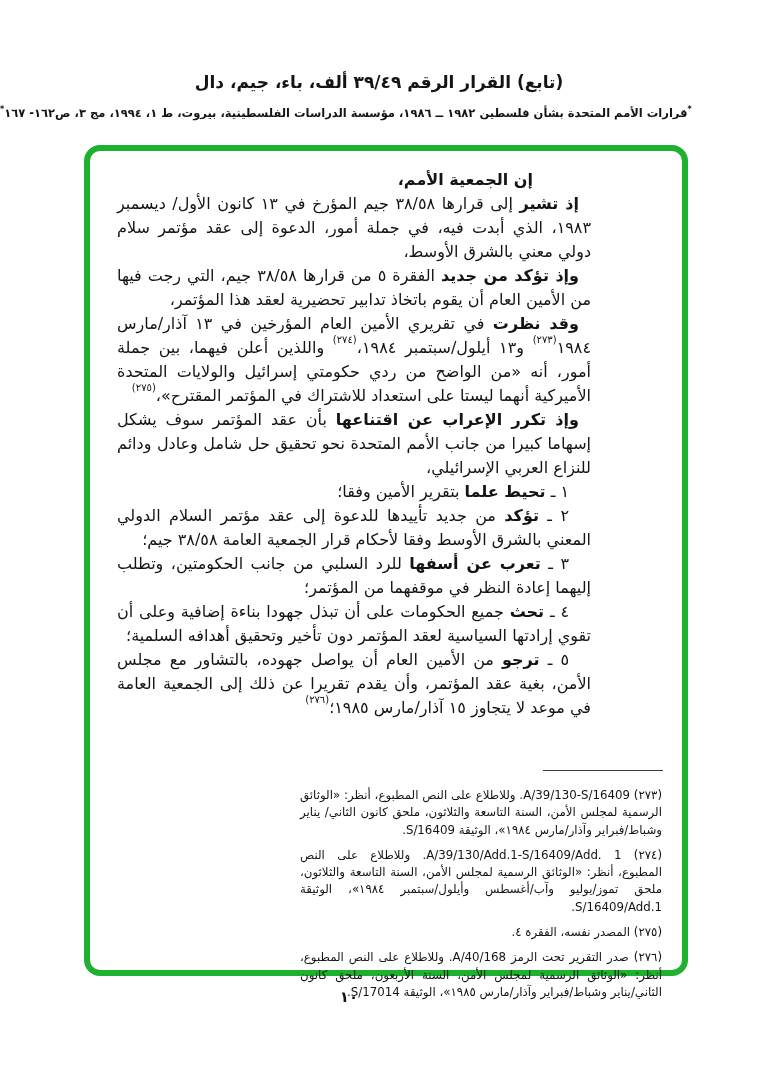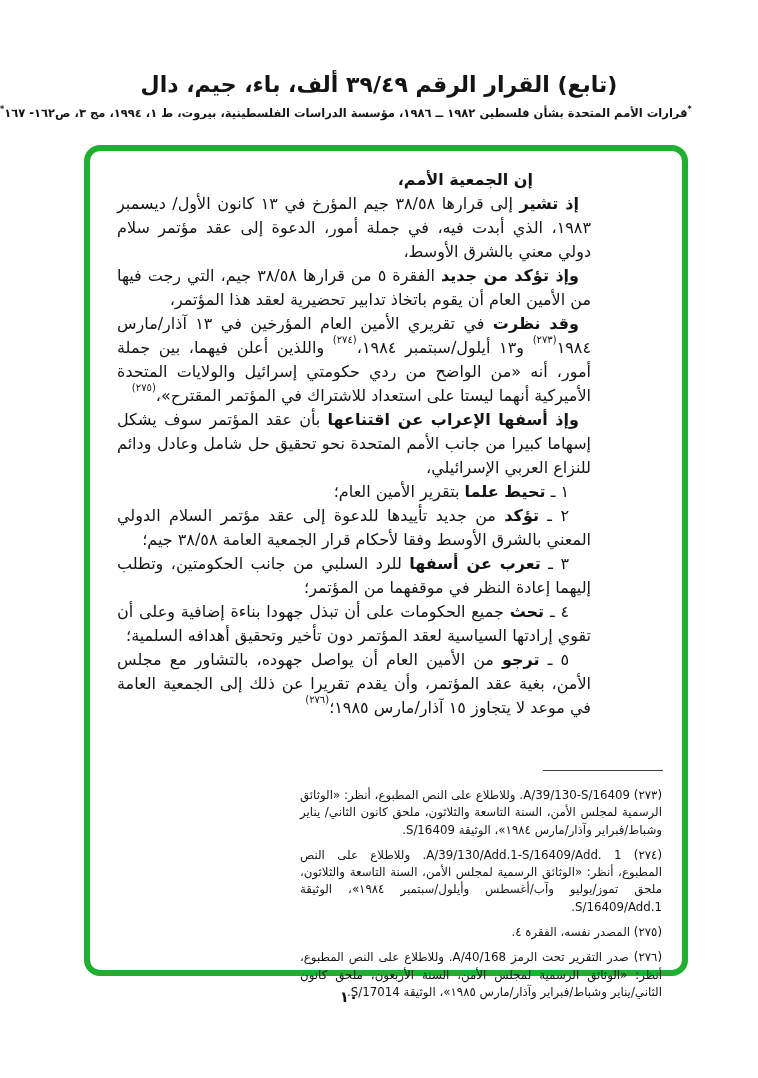--- a/index.html
+++ b/index.html
@@ -3,21 +3,21 @@
 <meta charset="utf-8">
 <style>
   html,body{margin:0;padding:0;}
   body{
     width:758px;height:1078px;position:relative;overflow:hidden;
     background:#ffffff;color:#141414;
     font-family:"DejaVu Sans", sans-serif;
   }
   .page-title{
     position:absolute;top:72px;left:0;right:0;
-    text-align:center;font-size:22px;font-weight:bold;
+    text-align:center;font-size:17px;font-weight:bold;
     direction:rtl;letter-spacing:0;
   }
   .source-line{
     position:absolute;top:106px;left:0;right:0;
     text-align:left;font-size:11.5px;font-weight:bold;direction:rtl;
     white-space:nowrap;
   }
   .source-line sup{font-size:8px;line-height:0;}
   .resolution-box{
     position:absolute;left:84px;top:145px;width:604px;height:831px;
@@ -59,22 +59,22 @@
 
 <div class="source-line"><sup>*</sup><span>قرارات الأمم المتحدة بشأن فلسطين ١٩٨٢ ــ ١٩٨٦، مؤسسة الدراسات الفلسطينية، بيروت، ط ١، ١٩٩٤، مج ٣، ص١٦٢- ١٦٧</span><sup>*</sup></div>
 
 <div class="resolution-box" style="border-color: rgb(29, 177, 47);"></div>
 
 <div class="body-text">
   <p class="intro">إن الجمعية الأمم،</p>
 <p><span class="lead">إذ تشير</span><span class="txt"> إلى قرارها ٣٨/٥٨ جيم المؤرخ في ١٣ كانون الأول/ ديسمبر ١٩٨٣، الذي أبدت فيه، في جملة أمور، الدعوة إلى عقد مؤتمر سلام دولي معني بالشرق الأوسط،</span></p>
     <p><span class="lead">وإذ تؤكد من جديد</span><span class="txt"> الفقرة ٥ من قرارها ٣٨/٥٨ جيم، التي رجت فيها من الأمين العام أن يقوم باتخاذ تدابير تحضيرية لعقد هذا المؤتمر،</span></p>
     <p><span class="lead">وقد نظرت</span><span class="txt"> في تقريري الأمين العام المؤرخين في ١٣ آذار/مارس ١٩٨٤</span><sup class="fnref">(٢٧٣)</sup><span class="txt"> و١٣ أيلول/سبتمبر ١٩٨٤،</span><sup class="fnref">(٢٧٤)</sup><span class="txt"> واللذين أعلن فيهما، بين جملة أمور، أنه «من الواضح من ردي حكومتي إسرائيل والولايات المتحدة الأميركية أنهما ليستا على استعداد للاشتراك في المؤتمر المقترح»،</span><sup class="fnref">(٢٧٥)</sup></p>
-    <p><span class="lead">وإذ أسفها الإعراب عن اقتناعها</span><span class="txt"> بأن عقد المؤتمر سوف يشكل إسهاما كبيرا من جانب الأمم المتحدة نحو تحقيق حل شامل وعادل ودائم للنزاع العربي الإسرائيلي،</span></p>
-    <p class="num"><span class="txt">١ ـ </span><span class="lead">تحيط علما</span><span class="txt"> بتقرير الأمين العام؛</span></p>
+    <p><span class="lead">وإذ تكرر الإعراب عن اقتناعها</span><span class="txt"> بأن عقد المؤتمر سوف يشكل إسهاما كبيرا من جانب الأمم المتحدة نحو تحقيق حل شامل وعادل ودائم للنزاع العربي الإسرائيلي،</span></p>
+    <p class="num"><span class="txt">١ ـ </span><span class="lead">تحيط علما</span><span class="txt"> بتقرير الأمين وفقا؛</span></p>
     <p class="num"><span class="txt">٢ ـ </span><span class="lead">تؤكد</span><span class="txt"> من جديد تأييدها للدعوة إلى عقد مؤتمر السلام الدولي المعني بالشرق الأوسط وفقا لأحكام قرار الجمعية العامة ٣٨/٥٨ جيم؛</span></p>
     <p class="num"><span class="txt">٣ ـ </span><span class="lead">تعرب عن أسفها</span><span class="txt"> للرد السلبي من جانب الحكومتين، وتطلب إليهما إعادة النظر في موقفهما من المؤتمر؛</span></p>
     <p class="num"><span class="txt">٤ ـ </span><span class="lead">تحث</span><span class="txt"> جميع الحكومات على أن تبذل جهودا بناءة إضافية وعلى أن تقوي إرادتها السياسية لعقد المؤتمر دون تأخير وتحقيق أهدافه السلمية؛</span></p>
     <p class="num"><span class="txt">٥ ـ </span><span class="lead">ترجو</span><span class="txt"> من الأمين العام أن يواصل جهوده، بالتشاور مع مجلس الأمن، بغية عقد المؤتمر، وأن يقدم تقريرا عن ذلك إلى الجمعية العامة في موعد لا يتجاوز ١٥ آذار/مارس ١٩٨٥؛</span><sup class="fnref">(٢٧٦)</sup></p>
   </div>
 
 <div class="fn-separator"></div>
 
 <div class="footnotes">
     <div class="footnote"><span class="fn-label">(٢٧٣) </span><span>A/39/130-S/16409. وللاطلاع على النص المطبوع، أنظر: «الوثائق الرسمية لمجلس الأمن، السنة التاسعة والثلاثون، ملحق كانون الثاني/ يناير وشباط/فبراير وآذار/مارس ١٩٨٤»، الوثيقة S/16409.</span></div>

